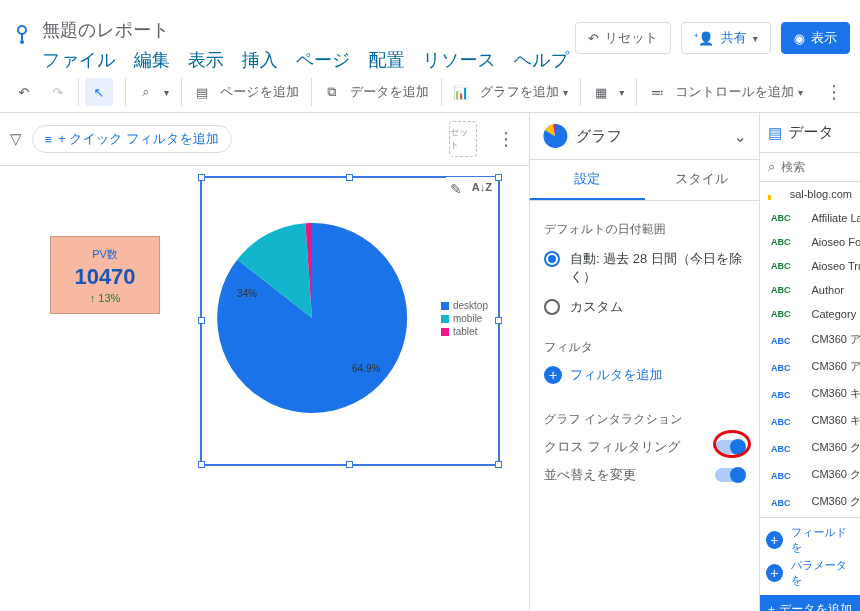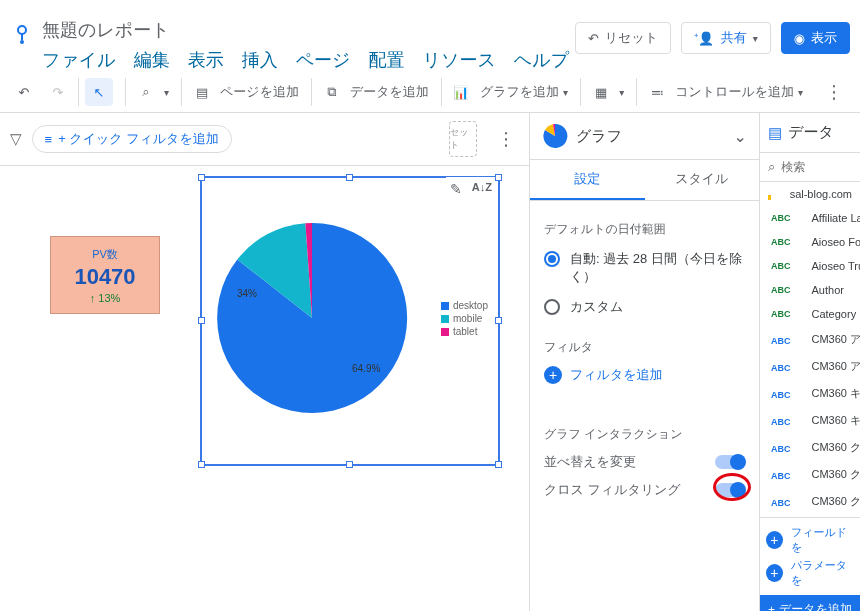--- a/index.html
+++ b/index.html
@@ -244,33 +244,33 @@
         <span class="circle"></span>
         <span class="lab">カスタム</span>
       </div>
 
       <div class="section-title" style="margin-top:22px">フィルタ</div>
       <div class="link-row">
         <span class="plus-circle">+</span>
         <span>フィルタを追加</span>
       </div>
 
-      <div class="section-title" style="margin-top:42px">グラフ インタラクション</div>
-      <div class="toggle-row">
-        <span>並べ替えを変更</span>
-        <span class="toggle">
-            <span class="knob"></span>
-          </span>
-      </div>
+      <div class="section-title" style="margin-top:27px">グラフ インタラクション</div>
       <div class="toggle-row" style="position:relative">
         <span>クロス フィルタリング</span>
         <span class="toggle">
             <span class="knob"></span>
           </span>
         <span class="emphasis" style="right:-6px;top:-8px"></span>
+      </div>
+      <div class="toggle-row">
+        <span>並べ替えを変更</span>
+        <span class="toggle">
+            <span class="knob"></span>
+          </span>
       </div>
     </div>
   </div>
 
   <div class="data-panel">
     <div class="data-head">
       <span style="color:#1a73e8">▤</span>
       <span>データ</span>
     </div>
     <div class="search-row">

